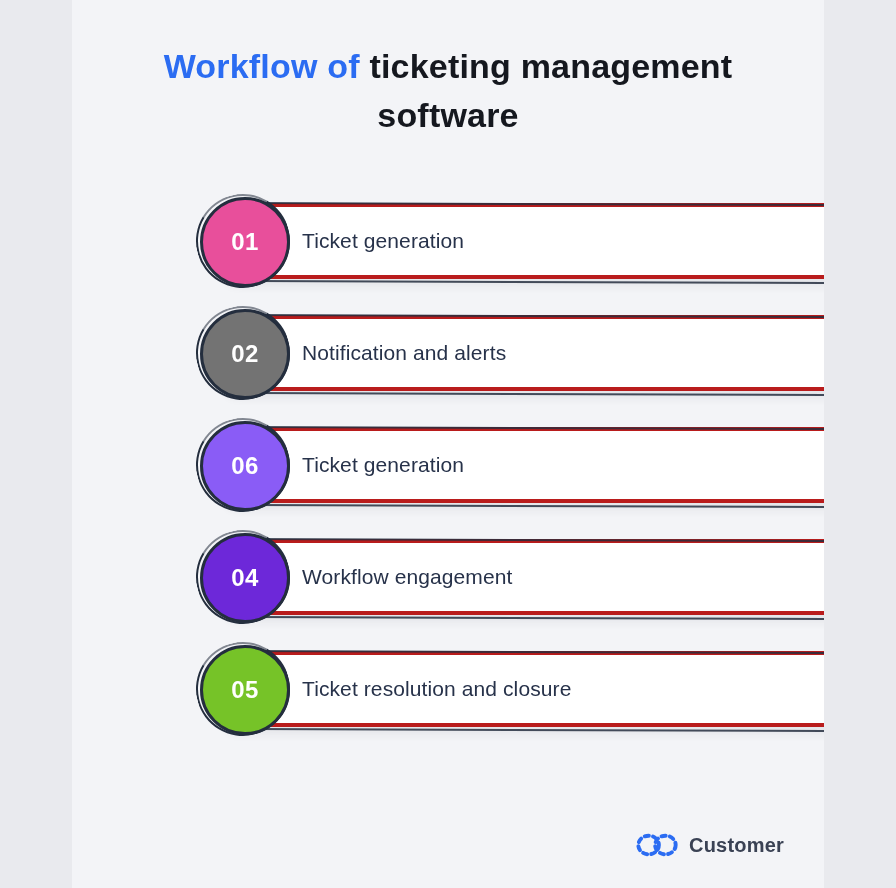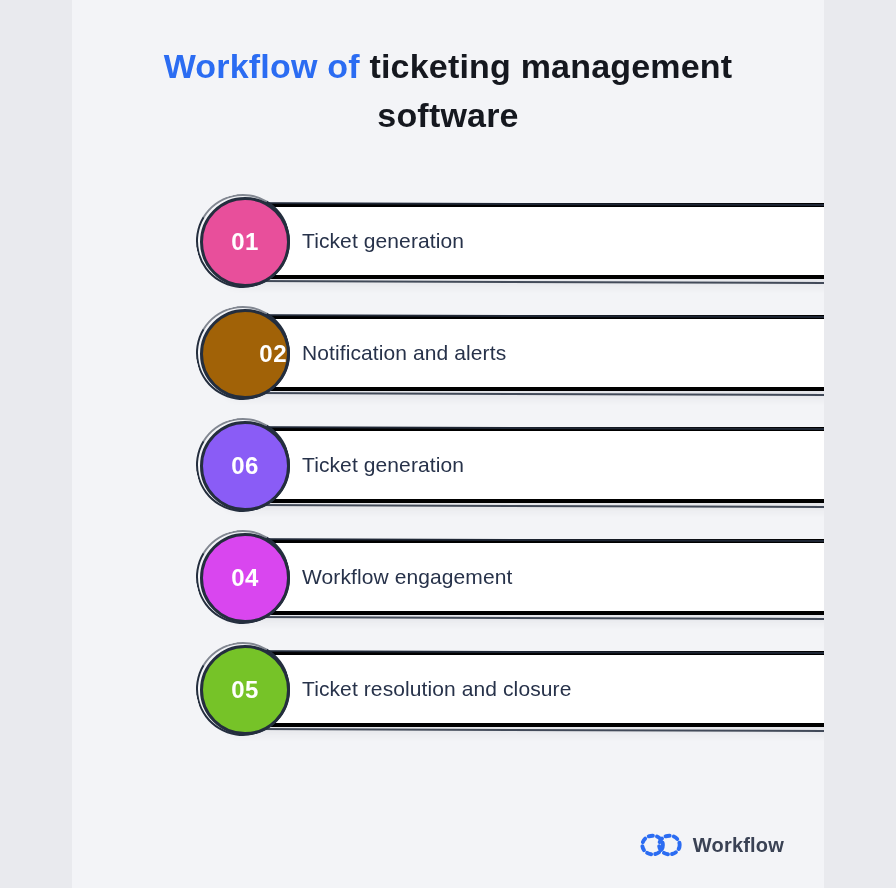--- a/index.html
+++ b/index.html
@@ -40,21 +40,21 @@
     display: flex;
     flex-direction: column;
     gap: 22px;
   }
   .row { position: relative; height: 90px; }
 
   .bar {
     position: absolute;
     left: 40px; right: 0; top: 6px; bottom: 8px;
     background: #ffffff;
-    border: 4px solid #000000;
+    border: 4px solid #b91c1c;
     border-radius: 12px 14px 11px 13px;
     box-shadow: 0 7px 10px rgba(36, 46, 62, 0.07);
   }
   
   .bar::after {
     content: "";
     position: absolute;
     left: -4px; right: -6px; top: -4px; bottom: -8px;
     border: 2px solid rgba(36, 46, 62, 0.85);
     border-radius: 14px 16px 13px 15px;
@@ -135,55 +135,55 @@
       </div>
       <div class="badge" style="background-color: rgb(232, 79, 155);">
         <span class="num">01</span>
       </div>
     </div>
 
     <div class="row">
       <div class="bar">
         <span class="label">Notification and alerts</span>
       </div>
-      <div class="badge" style="background-color: #a16207; justify-content: flex-end;">
+      <div class="badge" style="background-color: #737373;">
         <span class="num">02</span>
       </div>
     </div>
 
     <div class="row">
       <div class="bar">
         <span class="label">Ticket generation</span>
       </div>
       <div class="badge" style="background-color: rgb(138, 92, 246);">
         <span class="num">06</span>
       </div>
     </div>
 
     <div class="row">
       <div class="bar">
         <span class="label">Workflow engagement</span>
       </div>
-      <div class="badge" style="background-color: #d946ef; align-items: center;">
+      <div class="badge" style="background-color: #6d28d9; align-items: center;">
         <span class="num">04</span>
       </div>
     </div>
 
     <div class="row">
       <div class="bar">
         <span class="label">Ticket resolution and closure</span>
       </div>
       <div class="badge" style="background-color: rgb(118, 195, 40); align-items: center;">
         <span class="num">05</span>
       </div>
     </div>
 
   </div>
 
   <div class="brand">
     <svg class="brand-icon" width="46" height="28" viewBox="0 0 48 30" fill="none">
       <ellipse cx="15" cy="15" rx="11" ry="10" stroke="#2b6cf2" stroke-width="4.2" stroke-dasharray="4.5 4.5" stroke-linecap="round"></ellipse>
       <ellipse cx="33" cy="15" rx="11" ry="10" stroke="#2b6cf2" stroke-width="4.2" stroke-dasharray="4.5 4.5" stroke-linecap="round"></ellipse>
     </svg>
-    <span class="brand-name">Workflow</span>
+    <span class="brand-name">Customer</span>
   </div>
 
 </div>
 
 </body></html>

